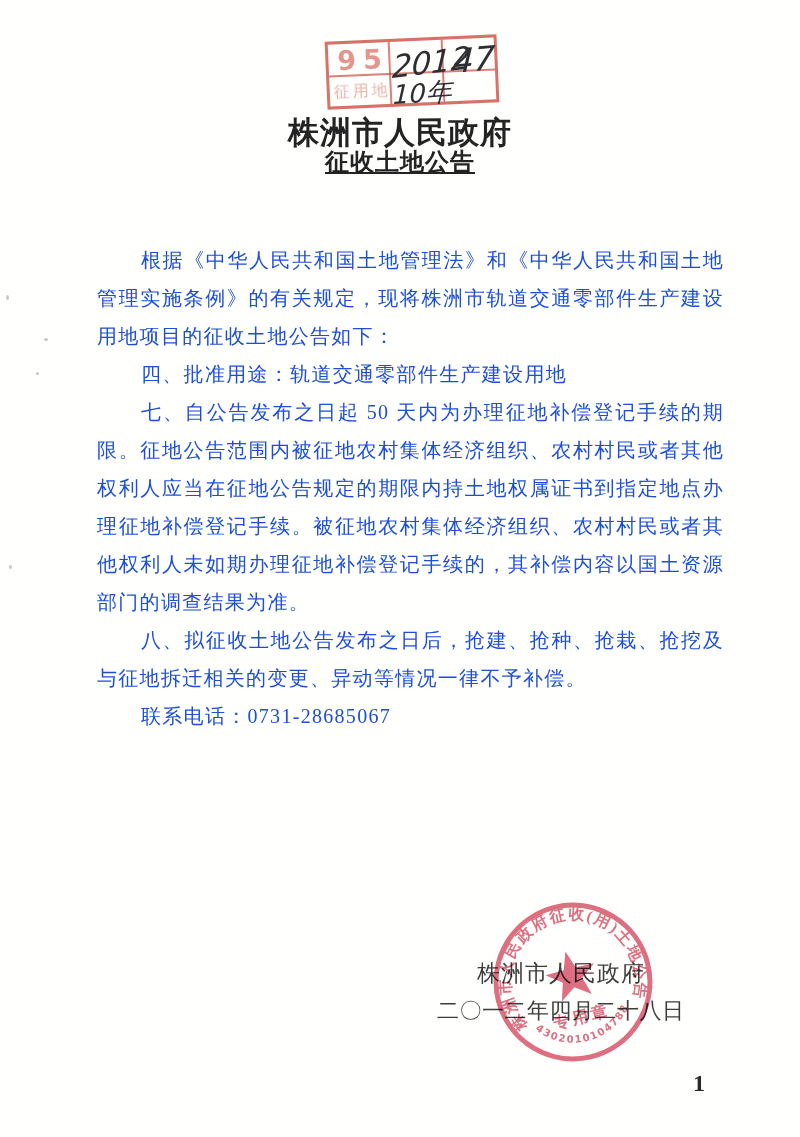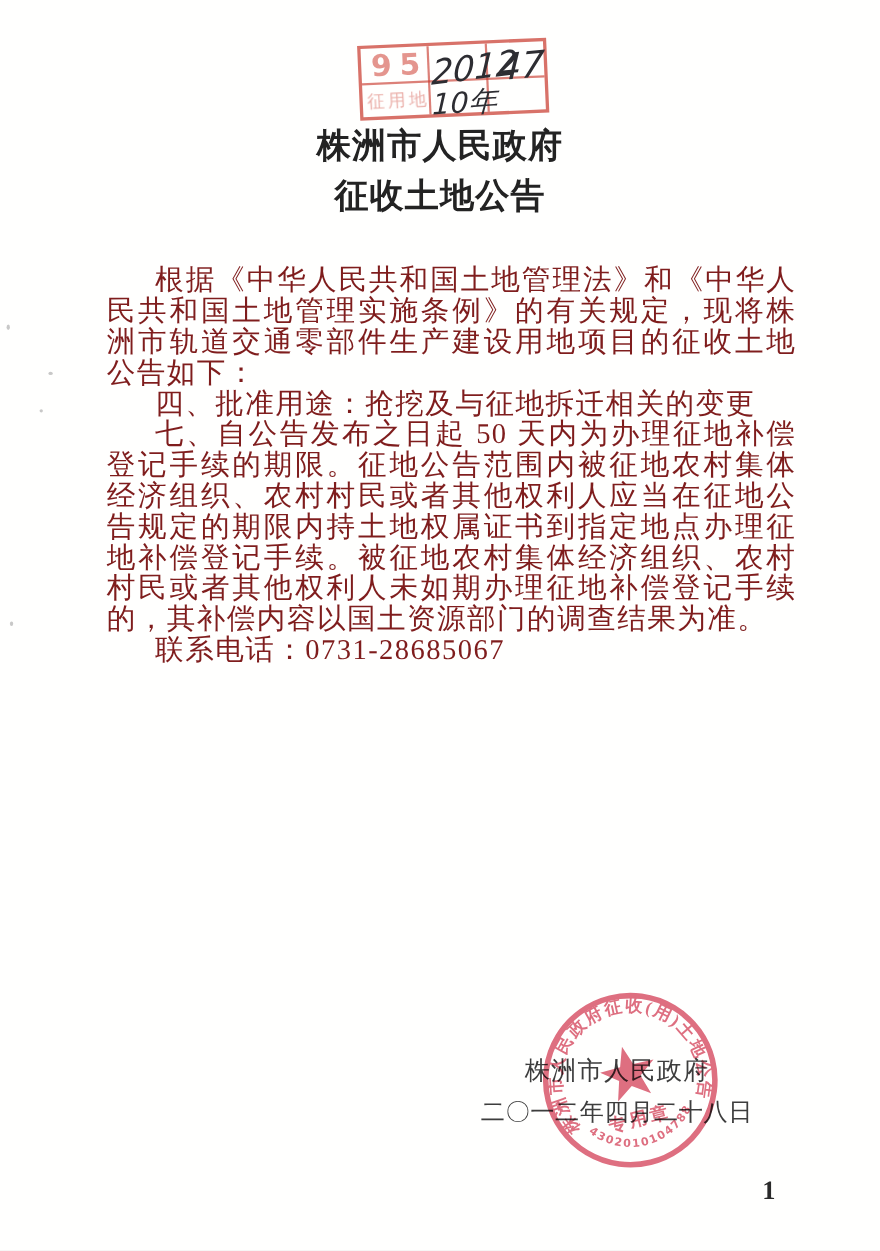--- a/index.html
+++ b/index.html
@@ -43,32 +43,32 @@
   .hw-year{left:392px;top:44px;font-size:31px;transform:rotate(-7deg) skewX(-10deg);}
   .hw-serial{left:453px;top:40px;font-size:33px;transform:rotate(-5deg) skewX(-8deg);}
   .hw-duration{left:393px;top:76px;font-size:26px;transform:rotate(-4deg) skewX(-6deg);}
   
   .title{
     position:absolute;left:0;width:100%;
     text-align:center;font-weight:600;
     letter-spacing:1px;color:#232323;
   }
   .title1{top:112px;font-size:31px;}
-  .title2{top:157px;font-size:31px;}
+  .title2{top:146px;font-size:24px;text-decoration:underline;}
   
   .body-text{
     position:absolute;left:97px;top:241px;width:627px;
   }
   .body-text p{
     margin:0;
-    font-size:26px;line-height:28px;
+    font-size:20px;line-height:38px;
     letter-spacing:1.3px;
     text-align:justify;
     text-indent:44px;
-    color:#7f1d1d;
+    color:#1d4ed8;
   }
   
   .sig-name{
     position:absolute;left:477px;top:958px;
     font-size:23px;letter-spacing:1px;color:#3d3d3d;
   }
   .sig-date{
     position:absolute;left:437px;top:996px;
     font-size:22px;letter-spacing:0.5px;color:#3d3d3d;
   }
@@ -101,22 +101,23 @@
   </div>
   <span class="handwrite hw-year">2012</span>
   <span class="handwrite hw-serial">47</span>
   <span class="handwrite hw-duration">10年</span>
 
   <div class="title title1">株洲市人民政府</div>
   <div class="title title2">征收土地公告</div>
 
   <div class="body-text">
     <p>根据《中华人民共和国土地管理法》和《中华人民共和国土地管理实施条例》的有关规定，现将株洲市轨道交通零部件生产建设用地项目的征收土地公告如下：</p>
-    <p>四、批准用途：抢挖及与征地拆迁相关的变更</p>
+    <p>四、批准用途：轨道交通零部件生产建设用地</p>
     <p>七、自公告发布之日起 50 天内为办理征地补偿登记手续的期限。征地公告范围内被征地农村集体经济组织、农村村民或者其他权利人应当在征地公告规定的期限内持土地权属证书到指定地点办理征地补偿登记手续。被征地农村集体经济组织、农村村民或者其他权利人未如期办理征地补偿登记手续的，其补偿内容以国土资源部门的调查结果为准。</p>
+    <p>八、拟征收土地公告发布之日后，抢建、抢种、抢栽、抢挖及与征地拆迁相关的变更、异动等情况一律不予补偿。</p>
     <p>联系电话：0731-28685067</p>
   </div>
 
   <div class="sig-name">株洲市人民政府</div>
   <div class="sig-date">二〇一二年四月二十八日</div>
 
   <svg class="seal" viewBox="0 0 170 170">
     <defs>
       <path id="sealArcTop" d="M 34.2 120.6 A 62 62 0 1 1 135.8 120.6"></path>
       <path id="sealArcBottom" d="M 28.6 105.5 A 60 60 0 0 0 141.4 105.5"></path>

